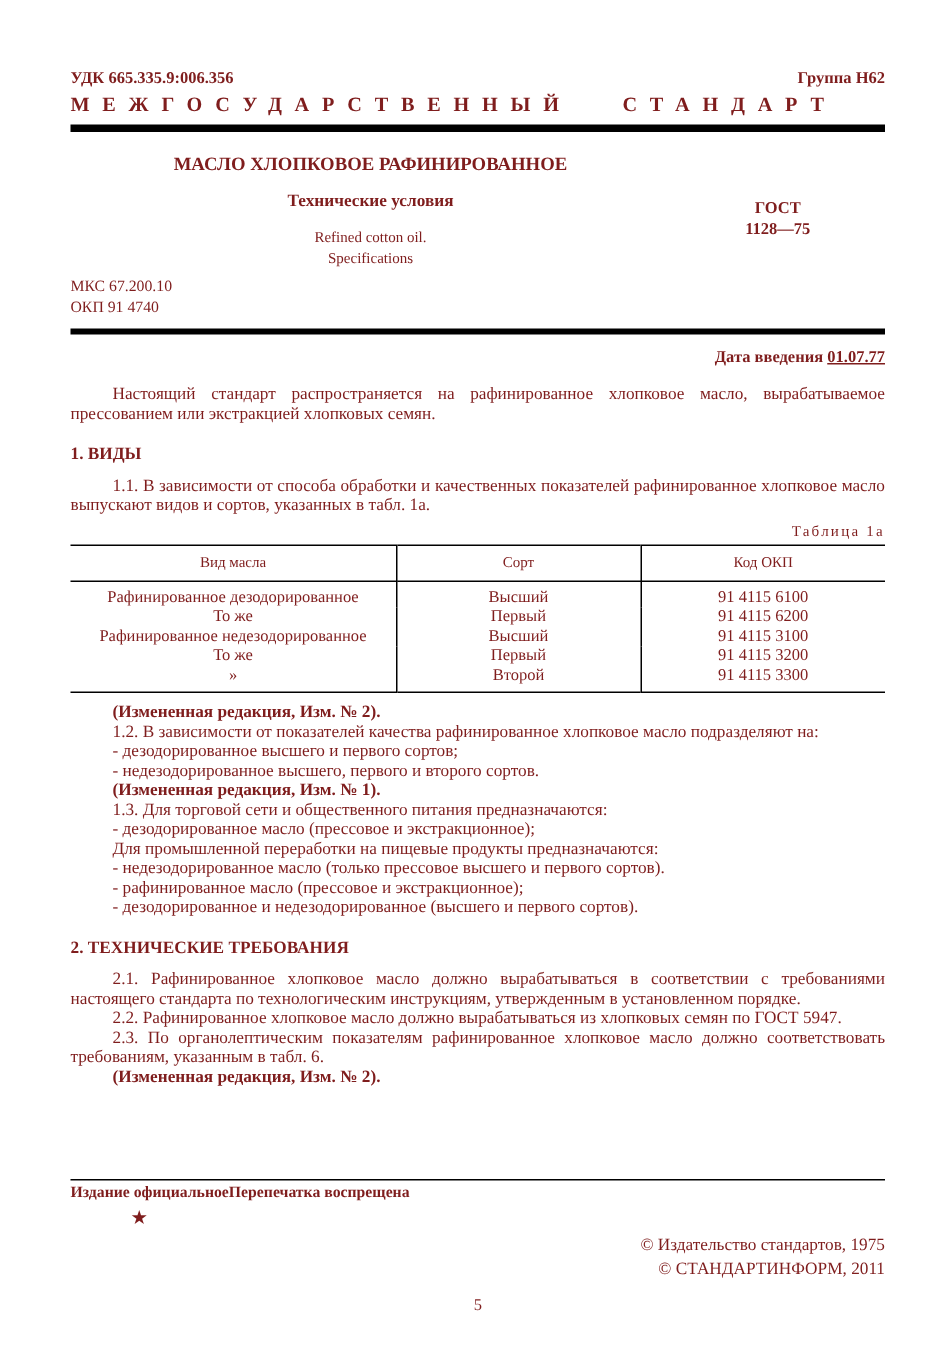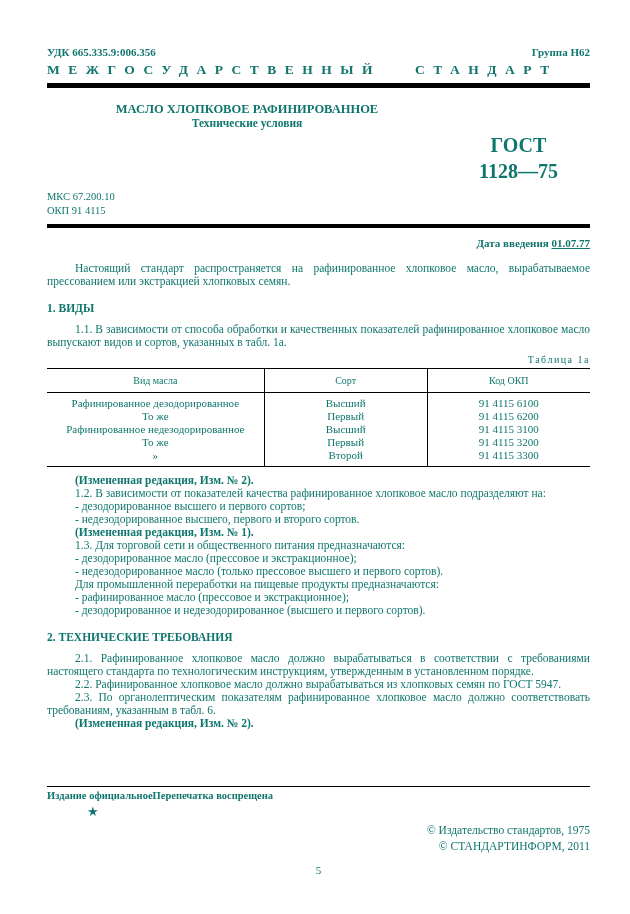--- a/index.html
+++ b/index.html
@@ -7,21 +7,21 @@
   body {
     background: #9a9a9a;
     display: flex;
     justify-content: center;
     font-family: "Liberation Serif", "DejaVu Serif", serif;
   }
   .page {
     width: 630px;
     height: 914px;
     background: #ffffff;
-    color: #0f766e;
+    color: #7f1d1d;
     position: relative;
     padding: 46px 40px 0 47px;
     outline: 1px solid #cccccc;
   }
   .top-row {
     display: flex;
     justify-content: space-between;
     font-weight: bold;
     font-size: 11px;
   }
@@ -32,27 +32,27 @@
     letter-spacing: 8.5px;
     word-spacing: 22px;
     white-space: nowrap;
     overflow: hidden;
   }
   .bar { height: 5px; background: #000; margin-top: 5px; }
   .bar2 { height: 4px; margin-top: 6px; }
   .title-block { display: flex; margin-top: 14px; }
   .title-left { width: 400px; text-align: center; }
   .doc-title { font-weight: bold; font-size: 12.5px; }
-  .doc-subtitle { font-weight: bold; font-size: 11.5px; }
+  .doc-subtitle { font-weight: bold; font-size: 11.5px; margin-top: 11px; }
   .doc-en { margin-top: 12px; font-size: 10px; line-height: 1.35; }
   .gost-box {
     flex: 1;
     text-align: center;
     font-weight: bold;
-    font-size: 20px;
+    font-size: 11px;
     margin-top: 30px;
     line-height: 1.3;
   }
   .codes { font-size: 10.5px; margin-top: 6px; line-height: 1.35; }
   .date-line { text-align: right; font-weight: bold; font-size: 11px; margin-top: 9px; }
   .date-value { text-decoration: underline; }
   .para {
     font-size: 11.5px;
     line-height: 1.13;
     margin: 0;
@@ -121,30 +121,34 @@
     <span>Группа Н62</span>
   </div>
 
   <div class="mezh">МЕЖГОСУДАРСТВЕННЫЙ СТАНДАРТ</div>
   <div class="bar"></div>
 
   <div class="title-block">
     <div class="title-left">
       <div class="doc-title">МАСЛО ХЛОПКОВОЕ РАФИНИРОВАННОЕ</div>
       <div class="doc-subtitle">Технические условия</div>
+      <div class="doc-en">
+        <div>Refined cotton oil.</div>
+        <div>Specifications</div>
+      </div>
     </div>
     <div class="gost-box">
       <div>ГОСТ</div>
       <div>1128—75</div>
     </div>
   </div>
 
   <div class="codes">
     <div>МКС 67.200.10</div>
-    <div>ОКП 91 4115</div>
+    <div>ОКП 91 4740</div>
   </div>
 
   <div class="bar bar2"></div>
 
   <div class="date-line">
     <span>Дата введения</span>
     <span class="date-value">01.07.77</span>
   </div>
 
   <p class="para intro-para">Настоящий стандарт распространяется на рафинированное хлопковое масло, вырабатываемое прессованием или экстракцией хлопковых семян.</p>
@@ -197,22 +201,22 @@
     </tbody>
   </table>
 
   <p class="para bold after-table">(Измененная редакция, Изм. № 2).</p>
   <p class="para">1.2. В зависимости от показателей качества рафинированное хлопковое масло подразделяют на:</p>
   <p class="para">- дезодорированное высшего и первого сортов;</p>
   <p class="para">- недезодорированное высшего, первого и второго сортов.</p>
   <p class="para bold">(Измененная редакция, Изм. № 1).</p>
   <p class="para">1.3. Для торговой сети и общественного питания предназначаются:</p>
   <p class="para">- дезодорированное масло (прессовое и экстракционное);</p>
+  <p class="para">Для промышленной переработки на пищевые продукты предназначаются:</p>
   <p class="para">- недезодорированное масло (только прессовое высшего и первого сортов).</p>
-  <p class="para">Для промышленной переработки на пищевые продукты предназначаются:</p>
   <p class="para">- рафинированное масло (прессовое и экстракционное);</p>
   <p class="para">- дезодорированное и недезодорированное (высшего и первого сортов).</p>
 
   <div class="sec-heading">2. ТЕХНИЧЕСКИЕ ТРЕБОВАНИЯ</div>
 
   <p class="para">2.1. Рафинированное хлопковое масло должно вырабатываться в соответствии с требованиями настоящего стандарта по технологическим инструкциям, утвержденным в установленном порядке.</p>
   <p class="para">2.2. Рафинированное хлопковое масло должно вырабатываться из хлопковых семян по ГОСТ 5947.</p>
   <p class="para">2.3. По органолептическим показателям рафинированное хлопковое масло должно соответствовать требованиям, указанным в табл. 6.</p>
   <p class="para bold">(Измененная редакция, Изм. № 2).</p>
 

